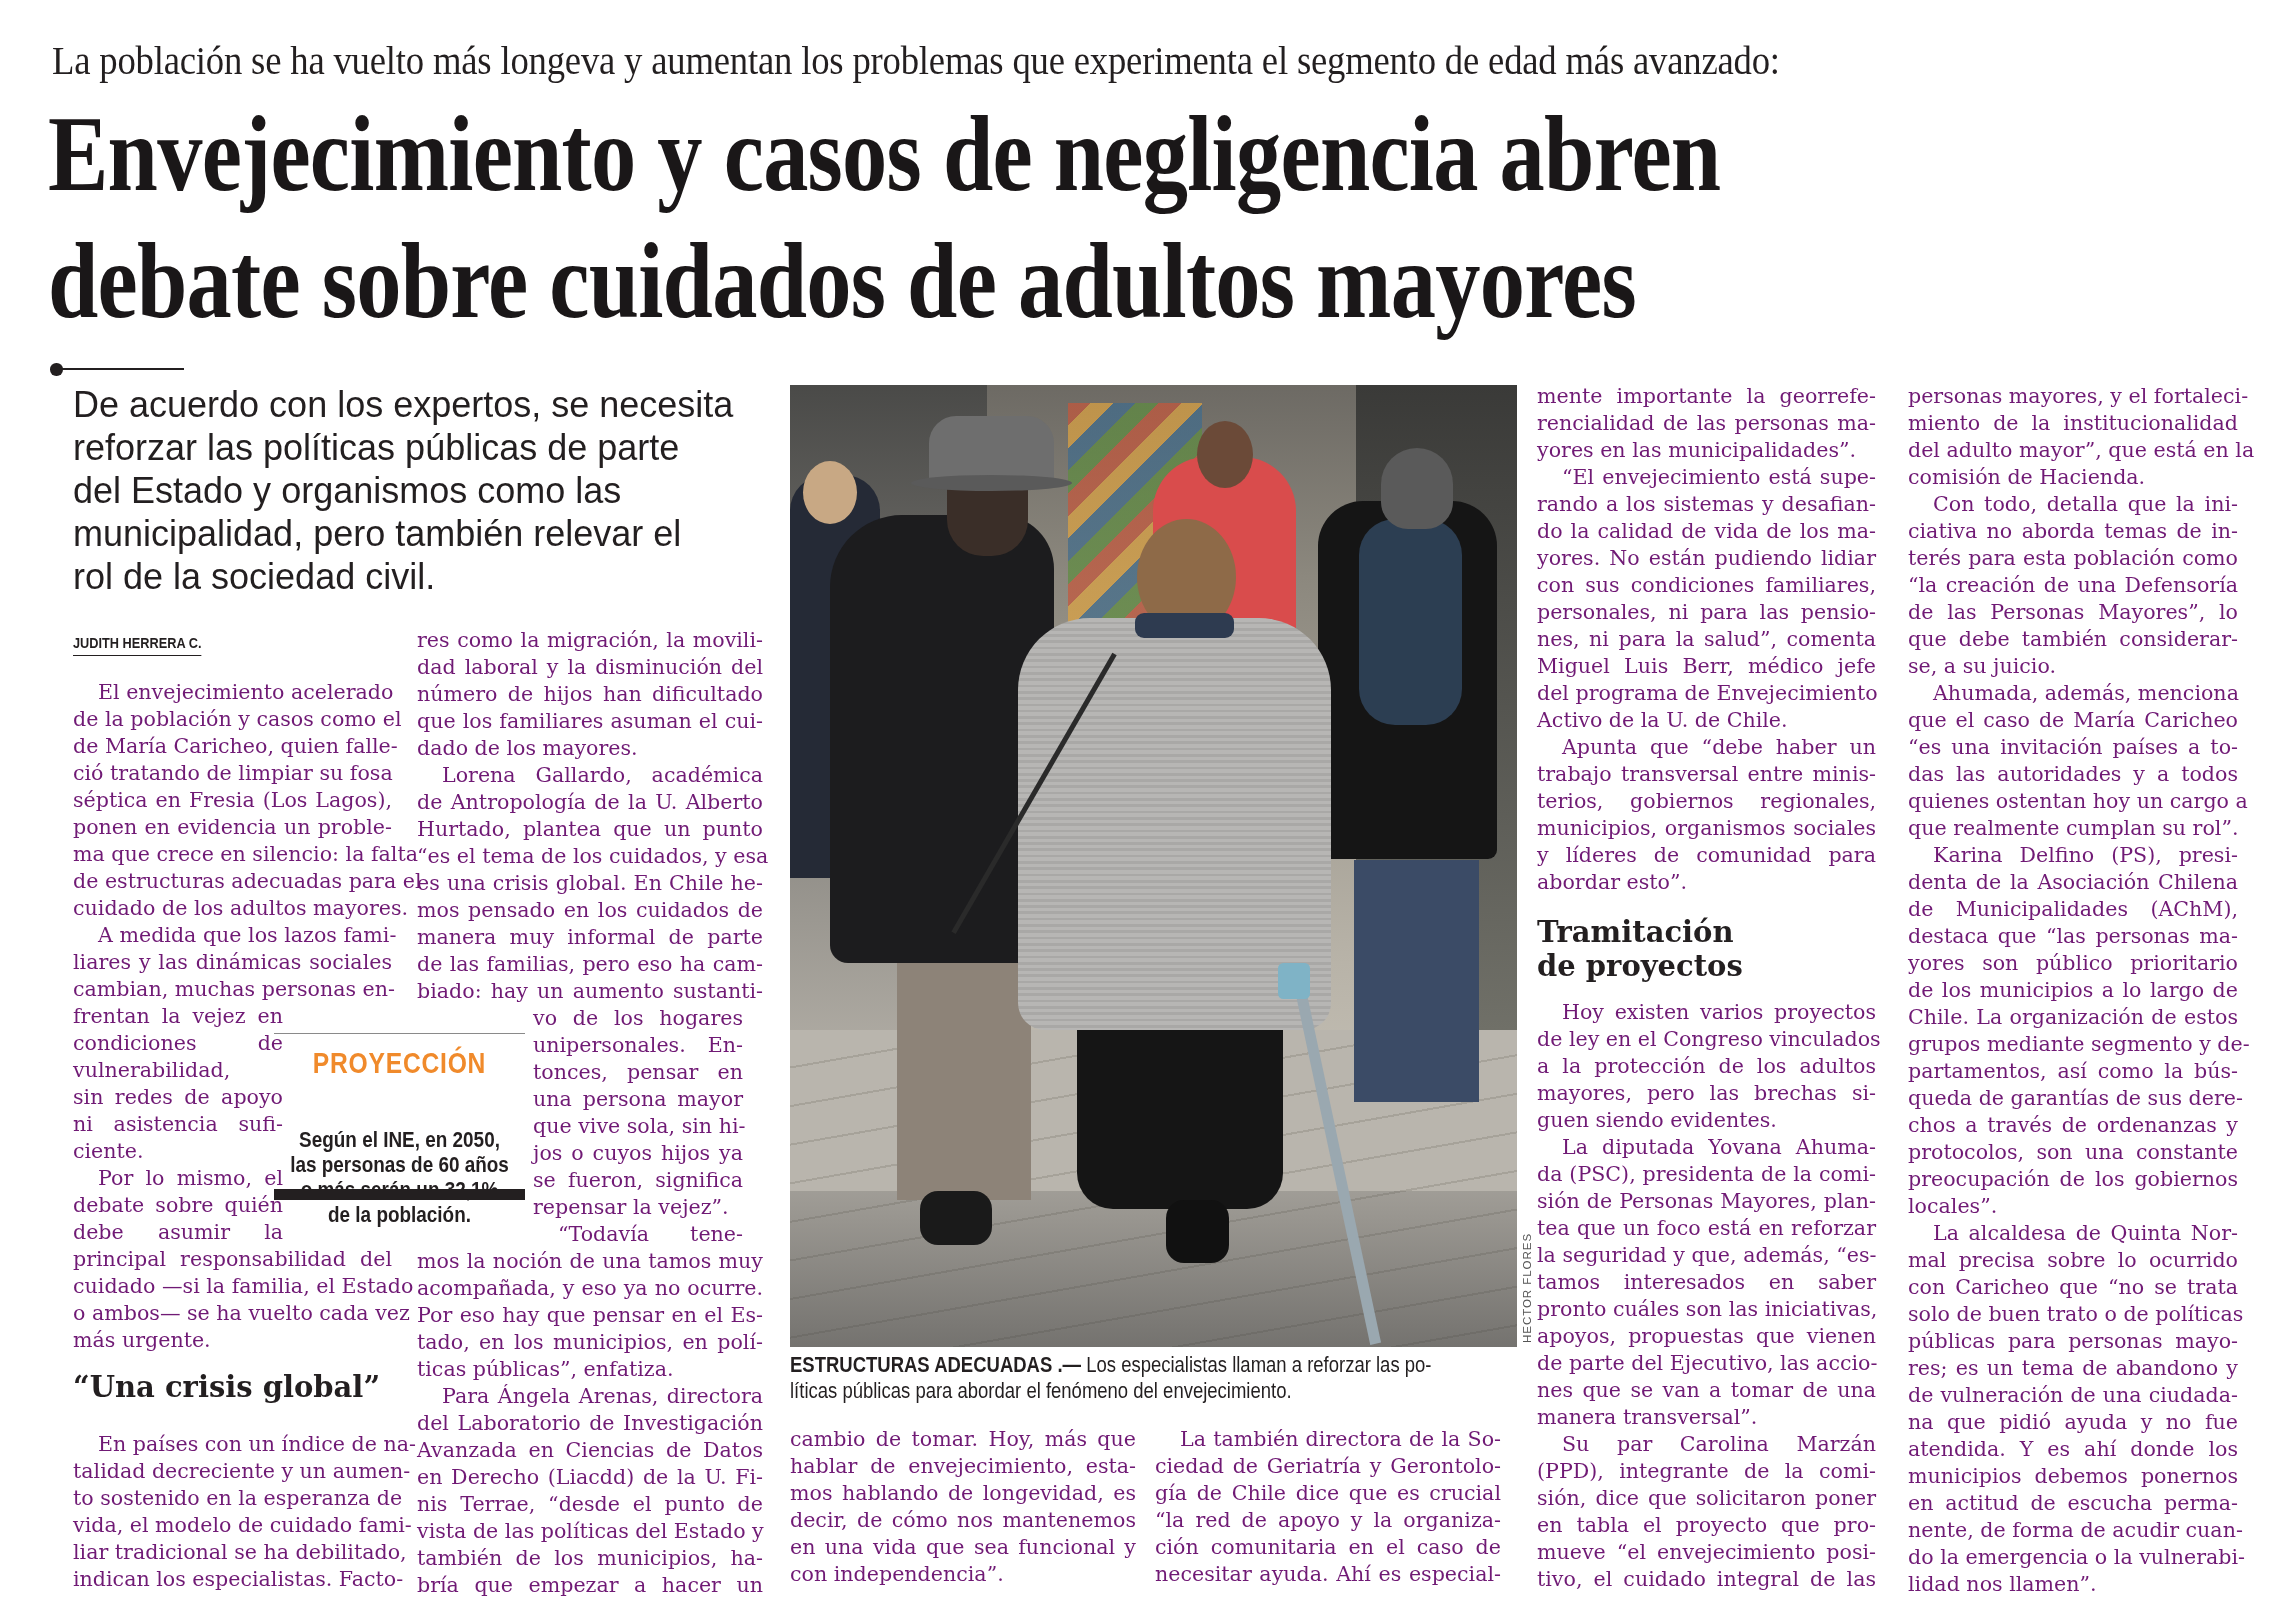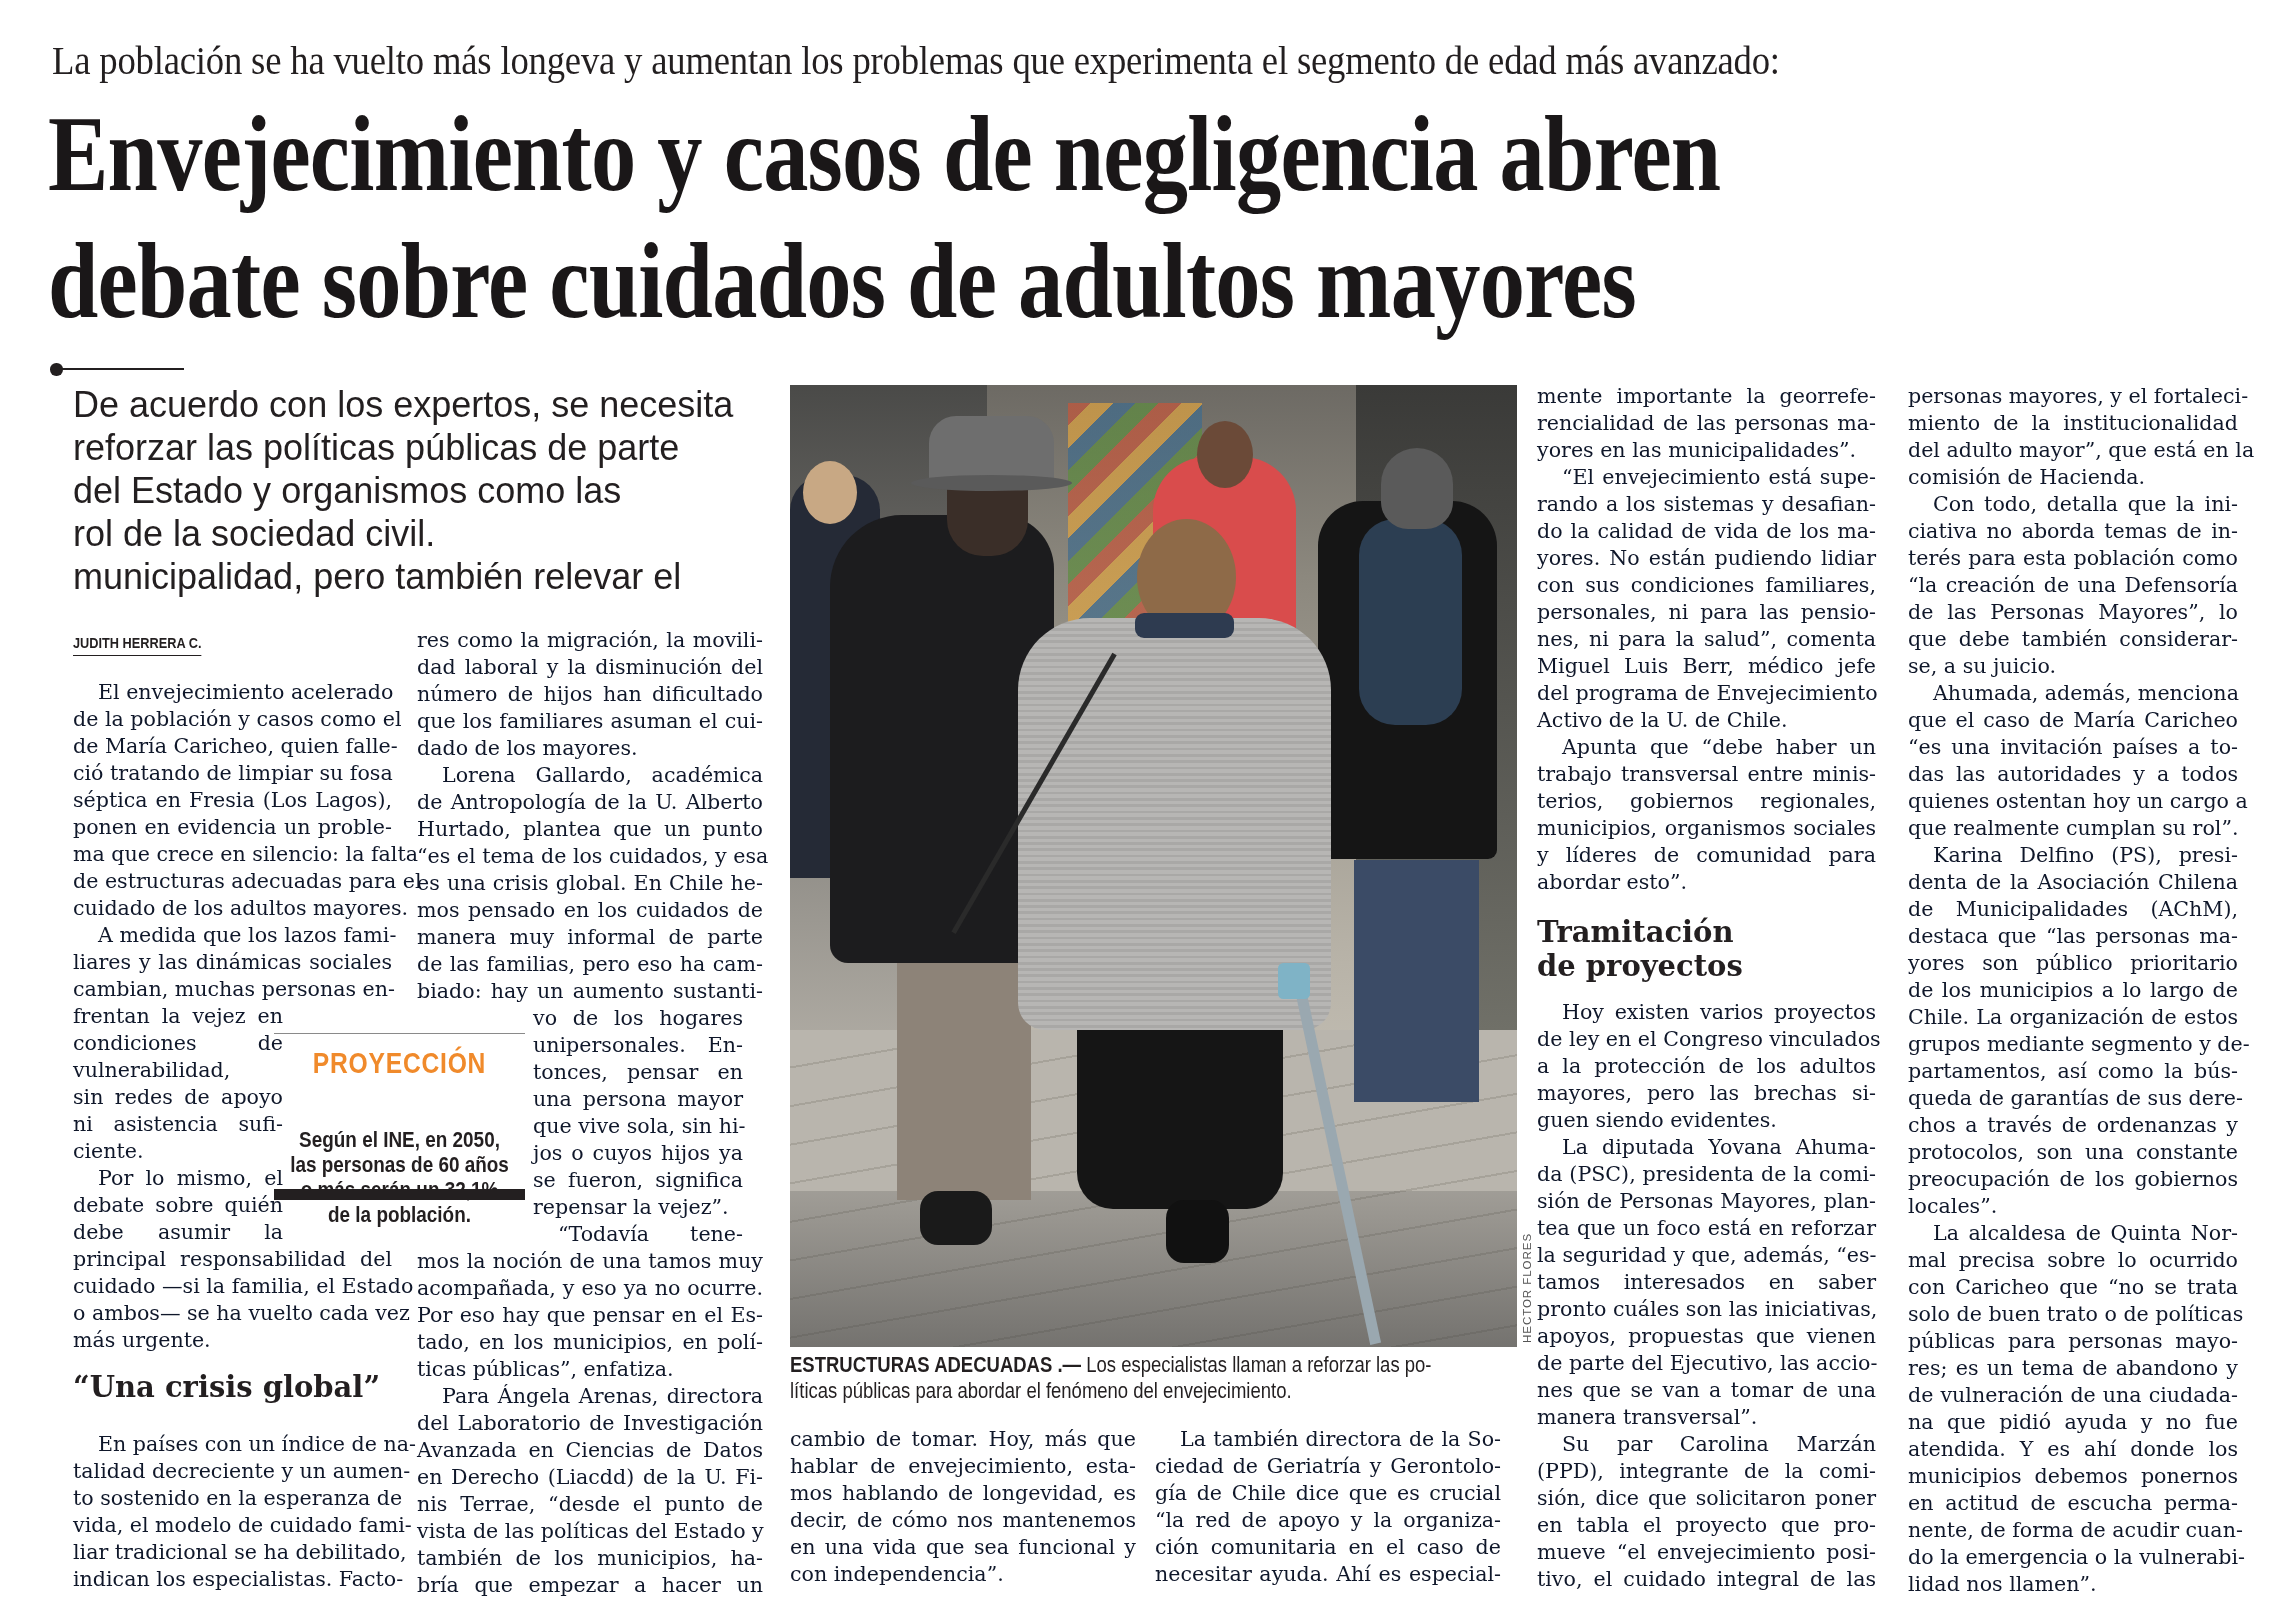--- a/index.html
+++ b/index.html
@@ -31,21 +31,21 @@
 
   .byline {
     position: absolute; left: 73px; top: 634px;
     font-family: "Liberation Sans", sans-serif; font-size: 15px; font-weight: bold;
     letter-spacing: 0px; color: #231f20; border-bottom: 1.8px solid #231f20; padding-bottom: 3.6px;
     transform: scaleX(0.85); transform-origin: left top;
   }
 
   .col {
     position: absolute; font-family: "DejaVu Serif", serif; font-size: 20.6px; line-height: 27px;
-    color: #0f172a; text-align: justify;
+    color: #701a75; text-align: justify;
   }
   .col .l { display: block; white-space: nowrap; text-align-last: justify; text-align: justify; }
   .col .l.last { text-align-last: left; }
   .col .l.ind { padding-left: 25px; }
   .col .l.narrow { width: 210px; }
   .col .l.narrow2 { width: 210px; margin-left: 116px; }
 
   .subhead {
     position: absolute; font-family: "DejaVu Serif", serif; font-weight: bold; font-size: 29px; line-height: 34px; color: #231f20;
   }
@@ -121,22 +121,22 @@
   <span class="line">debate sobre cuidados de adultos mayores</span>
 </h1>
 
 <div class="rule-dot"></div>
 <div class="rule-line"></div>
 
 <div class="deck">
   <span class="line">De acuerdo con los expertos, se necesita</span>
   <span class="line">reforzar las políticas públicas de parte</span>
   <span class="line">del Estado y organismos como las</span>
+  <span class="line">municipalidad, pero también relevar el</span>
   <span class="line">rol de la sociedad civil.</span>
-  <span class="line">municipalidad, pero también relevar el</span>
 </div>
 
 <div class="byline">JUDITH HERRERA C.</div>
 
 <div class="col" style="left:73px; top:679px; width:319px;">
   <span class="l ind">El envejecimiento acelerado</span>
   <span class="l">de la población y casos como el</span>
   <span class="l">de María Caricheo, quien falle-</span>
   <span class="l">ció tratando de limpiar su fosa</span>
   <span class="l">séptica en Fresia (Los Lagos),</span>

